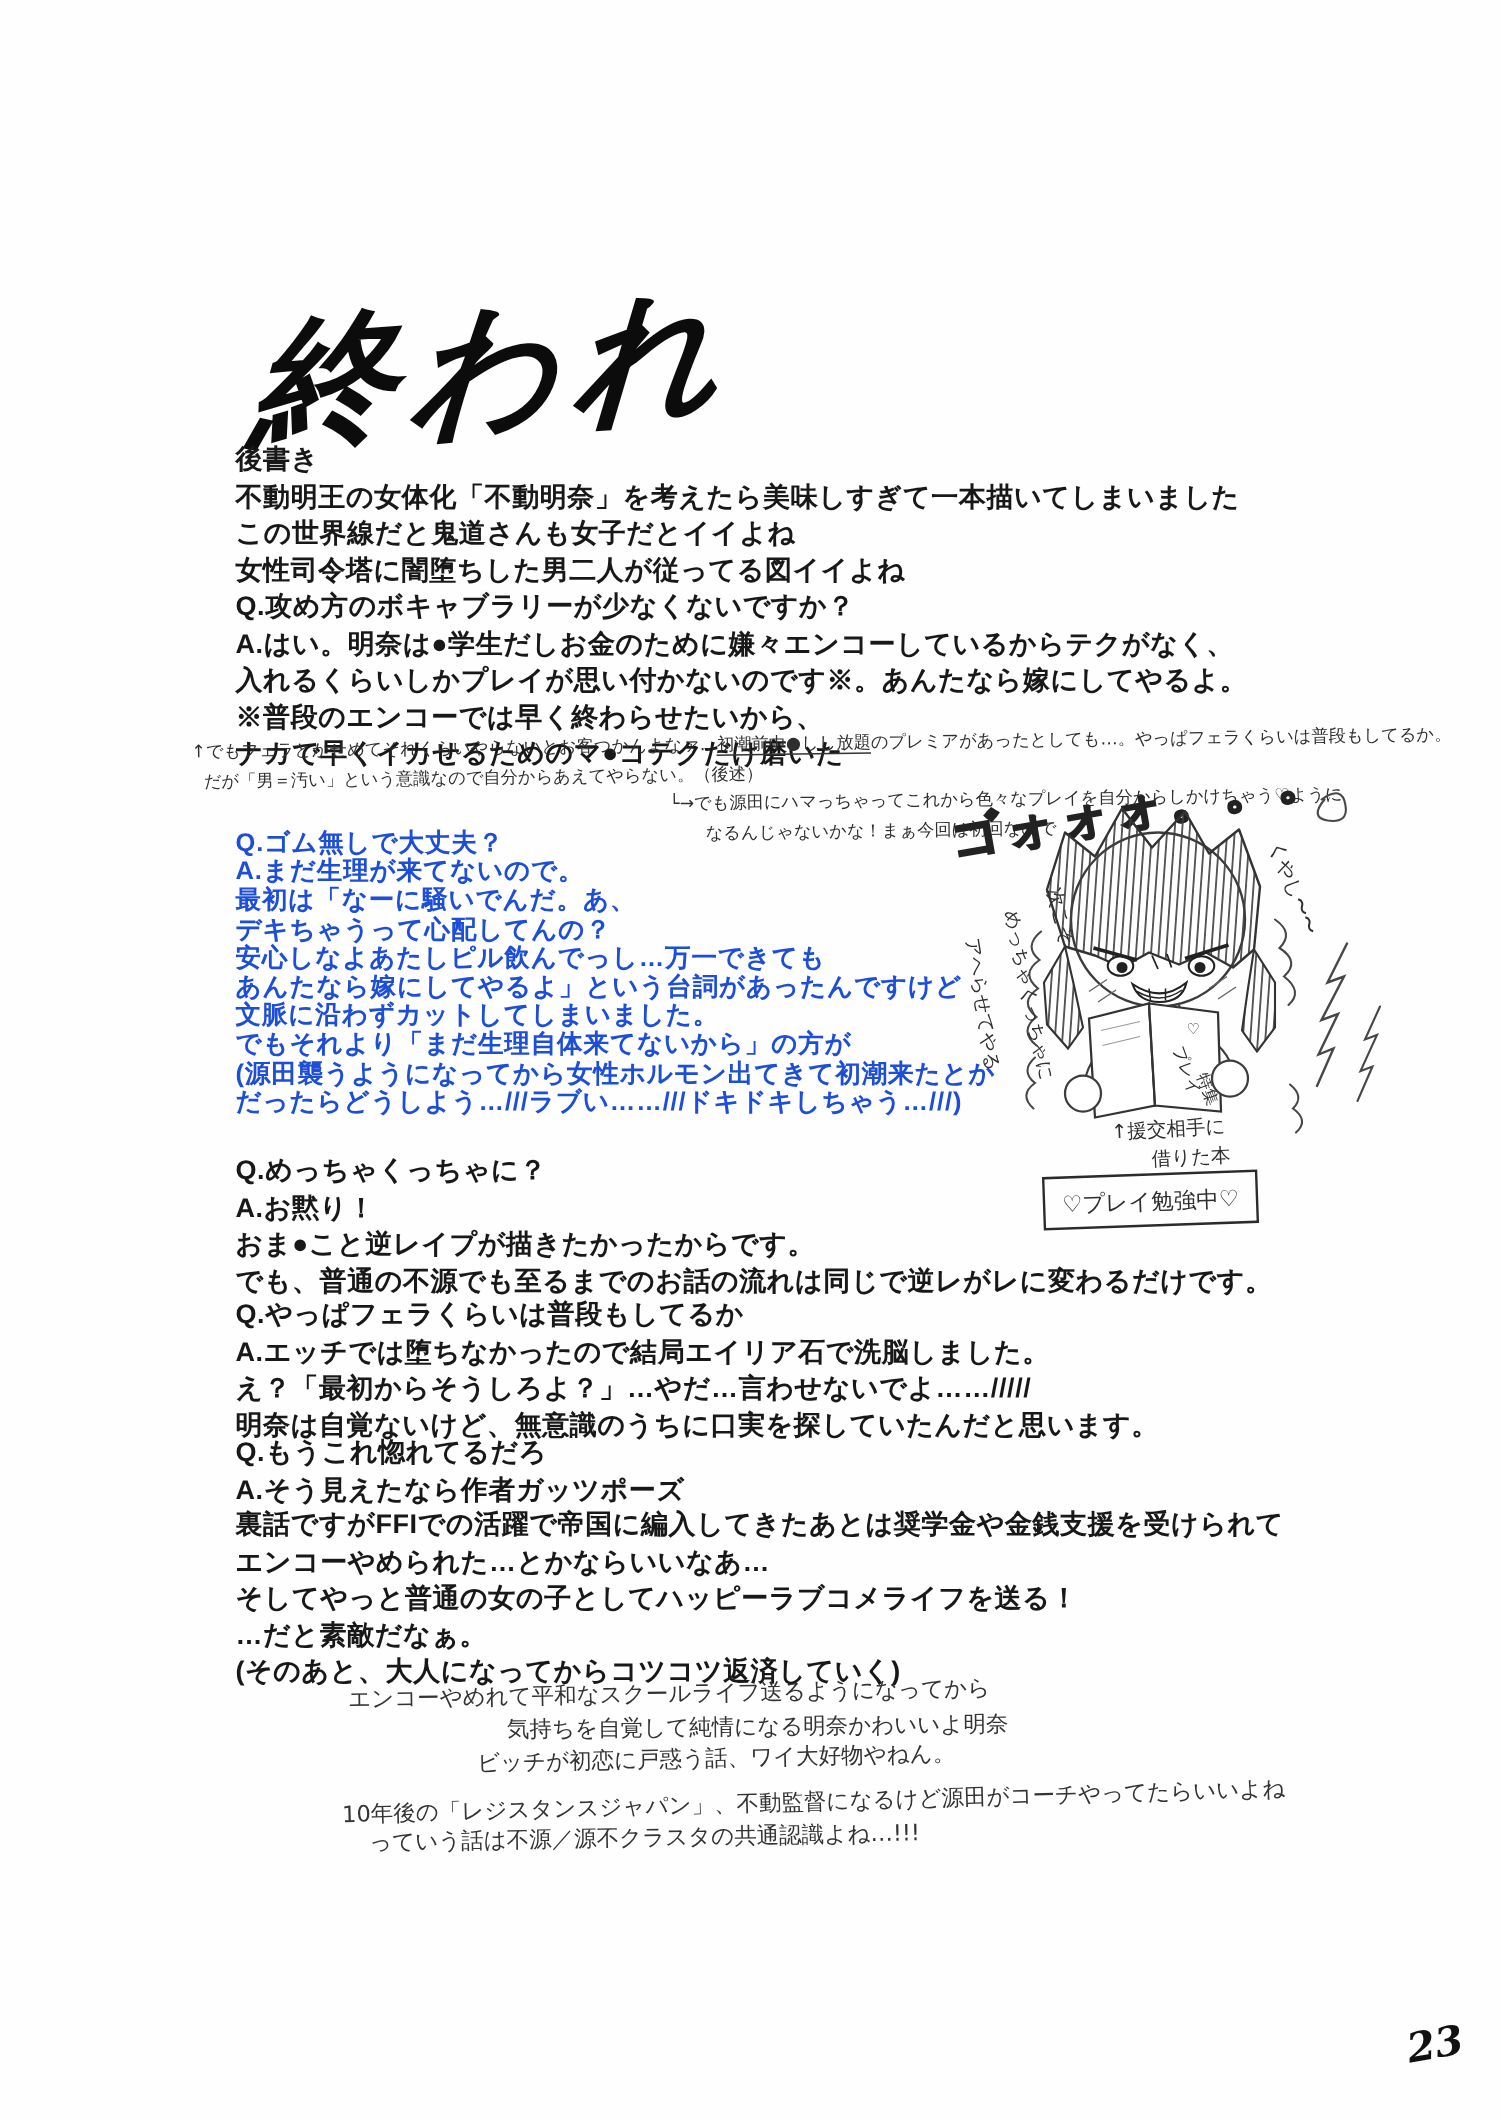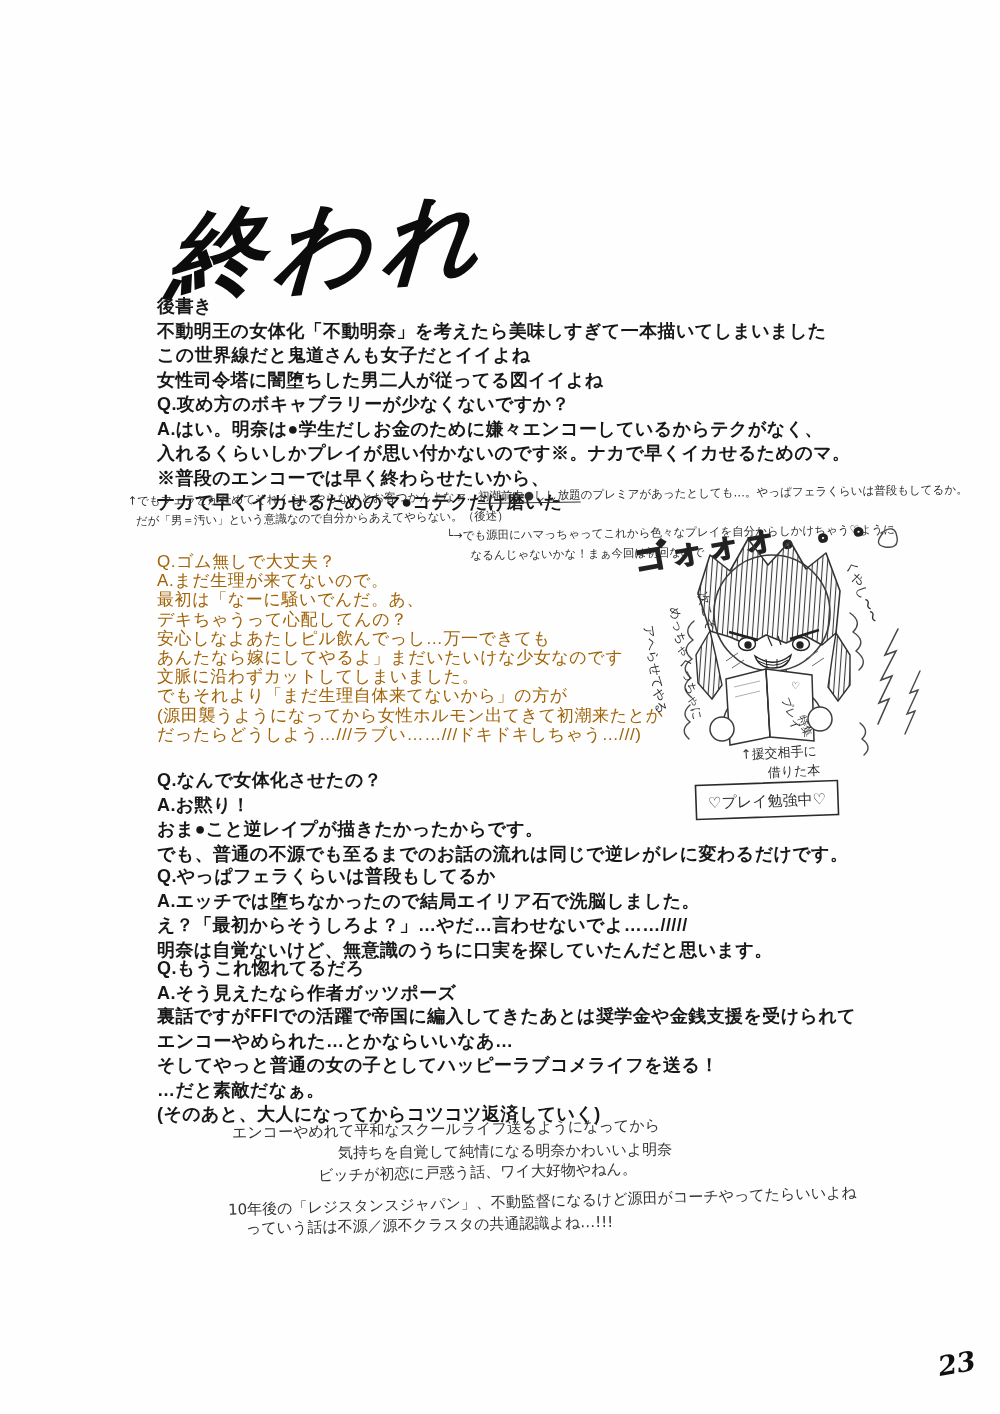--- a/index.html
+++ b/index.html
@@ -1,21 +1,21 @@
 <!DOCTYPE html>
 <html><head>
 <meta charset="utf-8">
 <style>
   html,body{margin:0;padding:0;background:#e8e8e8;}
   .page{position:relative;width:1000px;height:1414px;background:#fefefe;overflow:hidden;
         font-family:"Liberation Sans",sans-serif;}
   .block{position:absolute;}
   .pline{font-weight:700;color:#181818;font-size:18px;line-height:24.5px;
          letter-spacing:0.4px;white-space:nowrap;}
-  .pline-sm{font-weight:400;color:#a16207;font-size:17px;line-height:19.2px;
+  .pline-sm{font-weight:700;color:#1d4ed8;font-size:17px;line-height:19.2px;
          letter-spacing:0.6px;white-space:nowrap;}
   .hand{font-family:"DejaVu Sans",sans-serif;color:#2e2e2e;white-space:nowrap;}
   .mnote{font-size:11.5px;line-height:19.5px;}
   .mnote .u{border-bottom:1.5px solid #333;}
   .bnote{position:absolute;font-size:15px;color:#333;}
   .title-hw{font-family:"DejaVu Serif",serif;font-style:italic;font-weight:bold;
             font-size:96px;letter-spacing:10px;color:#0c0c0c;
             transform:rotate(-4deg) skewX(-7deg);}
   .pagenum{font-family:"DejaVu Serif",serif;font-style:italic;font-weight:bold;
            font-size:27px;color:#111;transform:rotate(-10deg);}
@@ -32,39 +32,39 @@
   <div class="block" style="left:157px;top:294px">
     <div class="pline">後書き</div>
     <div class="pline">不動明王の女体化「不動明奈」を考えたら美味しすぎて一本描いてしまいました</div>
     <div class="pline">この世界線だと鬼道さんも女子だとイイよね</div>
     <div class="pline">女性司令塔に闇堕ちした男二人が従ってる図イイよね</div>
   </div>
 
   <div class="block" style="left:157px;top:392px">
     <div class="pline">Q.攻め方のボキャブラリーが少なくないですか？</div>
     <div class="pline">A.はい。明奈は●学生だしお金のために嫌々エンコーしているからテクがなく、</div>
-    <div class="pline">入れるくらいしかプレイが思い付かないのです※。ナカで早くイカせるためのマ。</div>
+    <div class="pline">入れるくらいしかプレイが思い付かないのです※。あんたなら嫁にしてやるよ。</div>
     <div class="pline">※普段のエンコーでは早く終わらせたいから、</div>
     <div class="pline">ナカで早くイカせるためのマ●コテクだけ磨いた</div>
   </div>
 
   <div class="block hand mnote" style="left:128px;top:486px;transform:rotate(-0.8deg)">
     <div><span>↑でもフェラとかせめてそれくらいやらないとお客つかんよなァ…</span><span class="u">初潮前中●しし放題</span><span>のプレミアがあったとしても…。やっぱフェラくらいは普段もしてるか。</span></div>
     <div style="margin-left:8px">だが「男＝汚い」という意識なので自分からあえてやらない。（後述）</div>
     <div style="margin-left:318px">└→でも源田にハマっちゃってこれから色々なプレイを自分からしかけちゃう♡ように</div>
     <div style="margin-left:342px">なるんじゃないかな！まぁ今回は初回なので</div>
   </div>
 
   <div class="block" style="left:157px;top:552px">
     <div class="pline-sm">Q.ゴム無しで大丈夫？</div>
     <div class="pline-sm">A.まだ生理が来てないので。</div>
     <div class="pline-sm">最初は「なーに騒いでんだ。あ、</div>
     <div class="pline-sm">デキちゃうって心配してんの？</div>
     <div class="pline-sm">安心しなよあたしピル飲んでっし…万一できても</div>
-    <div class="pline-sm">あんたなら嫁にしてやるよ」まだいたいけな少女なのです</div>
+    <div class="pline-sm">あんたなら嫁にしてやるよ」という台詞があったんですけど</div>
     <div class="pline-sm">文脈に沿わずカットしてしまいました。</div>
     <div class="pline-sm">でもそれより「まだ生理自体来てないから」の方が</div>
     <div class="pline-sm">(源田襲うようになってから女性ホルモン出てきて初潮来たとか</div>
     <div class="pline-sm">だったらどうしよう…///ラブい……///ドキドキしちゃう…///)</div>
   </div>
 
   <svg class="block" style="left:598px;top:513px" width="397" height="334" viewBox="0 0 397 334">
     <defs>
       <pattern id="hatch" width="5" height="9" patternUnits="userSpaceOnUse" patternTransform="rotate(4)">
         <line x1="2.5" y1="0" x2="2.5" y2="9" stroke="#3d3d3d" stroke-width="1.1"></line>
@@ -138,21 +138,21 @@
     <text x="143" y="246" font-size="13" transform="rotate(-3 143 246)">↑援交相手に</text>
     <text x="170" y="264" font-size="13" transform="rotate(-3 170 264)">借りた本</text>
 
     <g transform="rotate(-2 169 287)">
       <rect x="98" y="270" width="142" height="34" fill="none" stroke="#2b2b2b" stroke-width="1.6"></rect>
       <text x="169" y="293" font-size="15" text-anchor="middle">♡プレイ勉強中♡</text>
     </g>
   </svg>
 
   <div class="block" style="left:157px;top:768px">
-    <div class="pline">Q.なんで女体化させたの？</div>
+    <div class="pline">Q.めっちゃくっちゃに？</div>
     <div class="pline">A.お黙り！</div>
     <div class="pline">おま●こと逆レイプが描きたかったからです。</div>
     <div class="pline">でも、普通の不源でも至るまでのお話の流れは同じで逆レがレに変わるだけです。</div>
   </div>
 
   <div class="block" style="left:157px;top:864px">
     <div class="pline">Q.やっぱフェラくらいは普段もしてるか</div>
     <div class="pline">A.エッチでは堕ちなかったので結局エイリア石で洗脳しました。</div>
     <div class="pline">え？「最初からそうしろよ？」…やだ…言わせないでよ……/////</div>
     <div class="pline">明奈は自覚ないけど、無意識のうちに口実を探していたんだと思います。</div>

